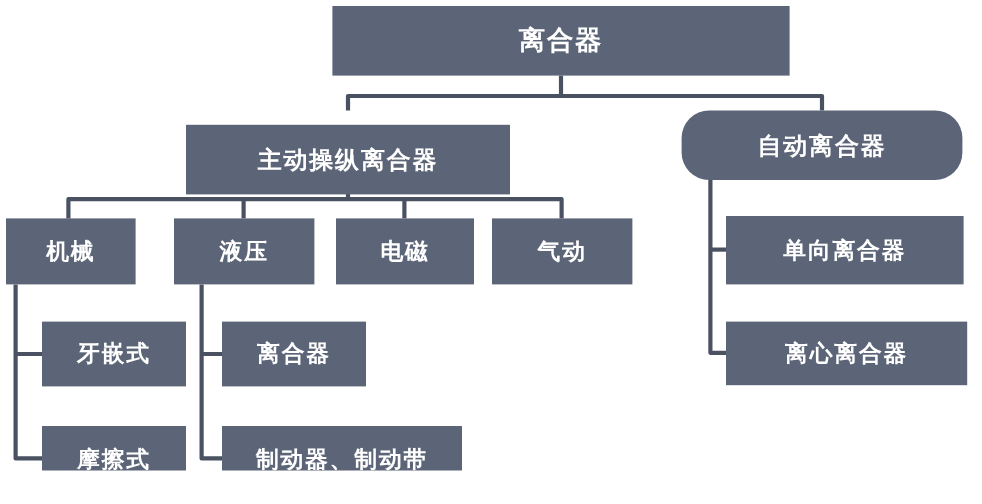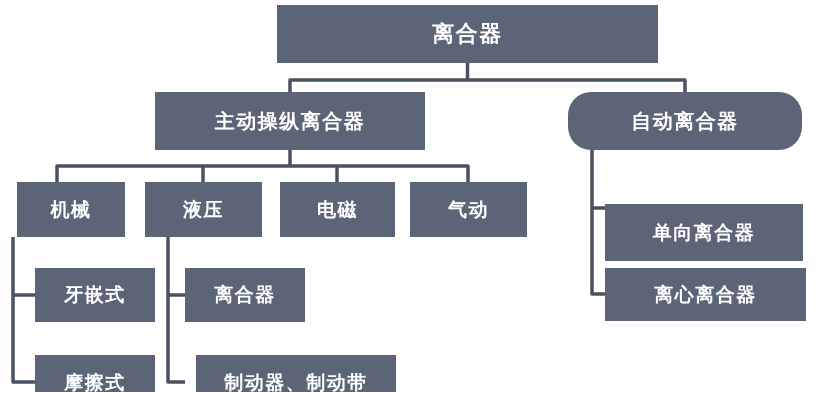--- a/index.html
+++ b/index.html
@@ -17,31 +17,31 @@
     stroke:currentColor; stroke-width:3.5; fill:none;
     stroke-linejoin:round; stroke-linecap:butt;
   }
   .node {
     position:absolute; background:var(--box); color:var(--text);
     display:flex; align-items:center; justify-content:center;
     font-weight:bold; font-size:19px; letter-spacing:1.5px;
     box-sizing:border-box; text-align:center;
   }
   #n-root        { left:277px; top:5px;   width:381px; height:58px; font-size:22px; }
-  #n-active      { left:155px; top:92px;  width:270px; height:58px; font-size:20px; }
+  #n-active      { left:155px; top:104px;  width:270px; height:58px; font-size:20px; }
   #n-auto        { left:568px; top:92px;  width:234px; height:58px; font-size:20px;border-radius:23px; }
-  #n-mech        { left:5px;   top:182px; width:108px; height:55px;margin-left:12px; }
+  #n-mech        { left:5px;   top:182px; width:108px; height:55px; }
   #n-hyd         { left:145px; top:182px; width:117px; height:55px; }
   #n-em          { left:280px; top:182px; width:115px; height:55px; }
   #n-pneu        { left:410px; top:182px; width:117px; height:55px;font-family:Liberation Mono, monospace; }
   #n-jaw         { left:35px;  top:268px; width:120px; height:54px; }
   #n-fric        { left:35px;  top:355px; width:120px; height:55px; }
   #n-subclutch   { left:185px; top:268px; width:120px; height:54px; }
-  #n-brake       { left:196px; top:355px; width:200px; height:55px; }
-  #n-oneway      { left:605px; top:180px; width:198px; height:57px;margin-top:24px; }
+  #n-brake       { left:185px; top:355px; width:200px; height:55px; }
+  #n-oneway      { left:605px; top:180px; width:198px; height:57px; }
   #n-centrifugal { left:605px; top:268px; width:201px; height:53px; }
   .watermark {
     position:absolute; right:6px; bottom:1px;
     font-size:27px; font-weight:bold; letter-spacing:2px;
     color:#ffffff;
     text-shadow:2px 3px 2px rgba(100,100,100,0.95), 0 0 1px #aaaaaa;
     white-space:nowrap;
   }
 </style>
 </head>

